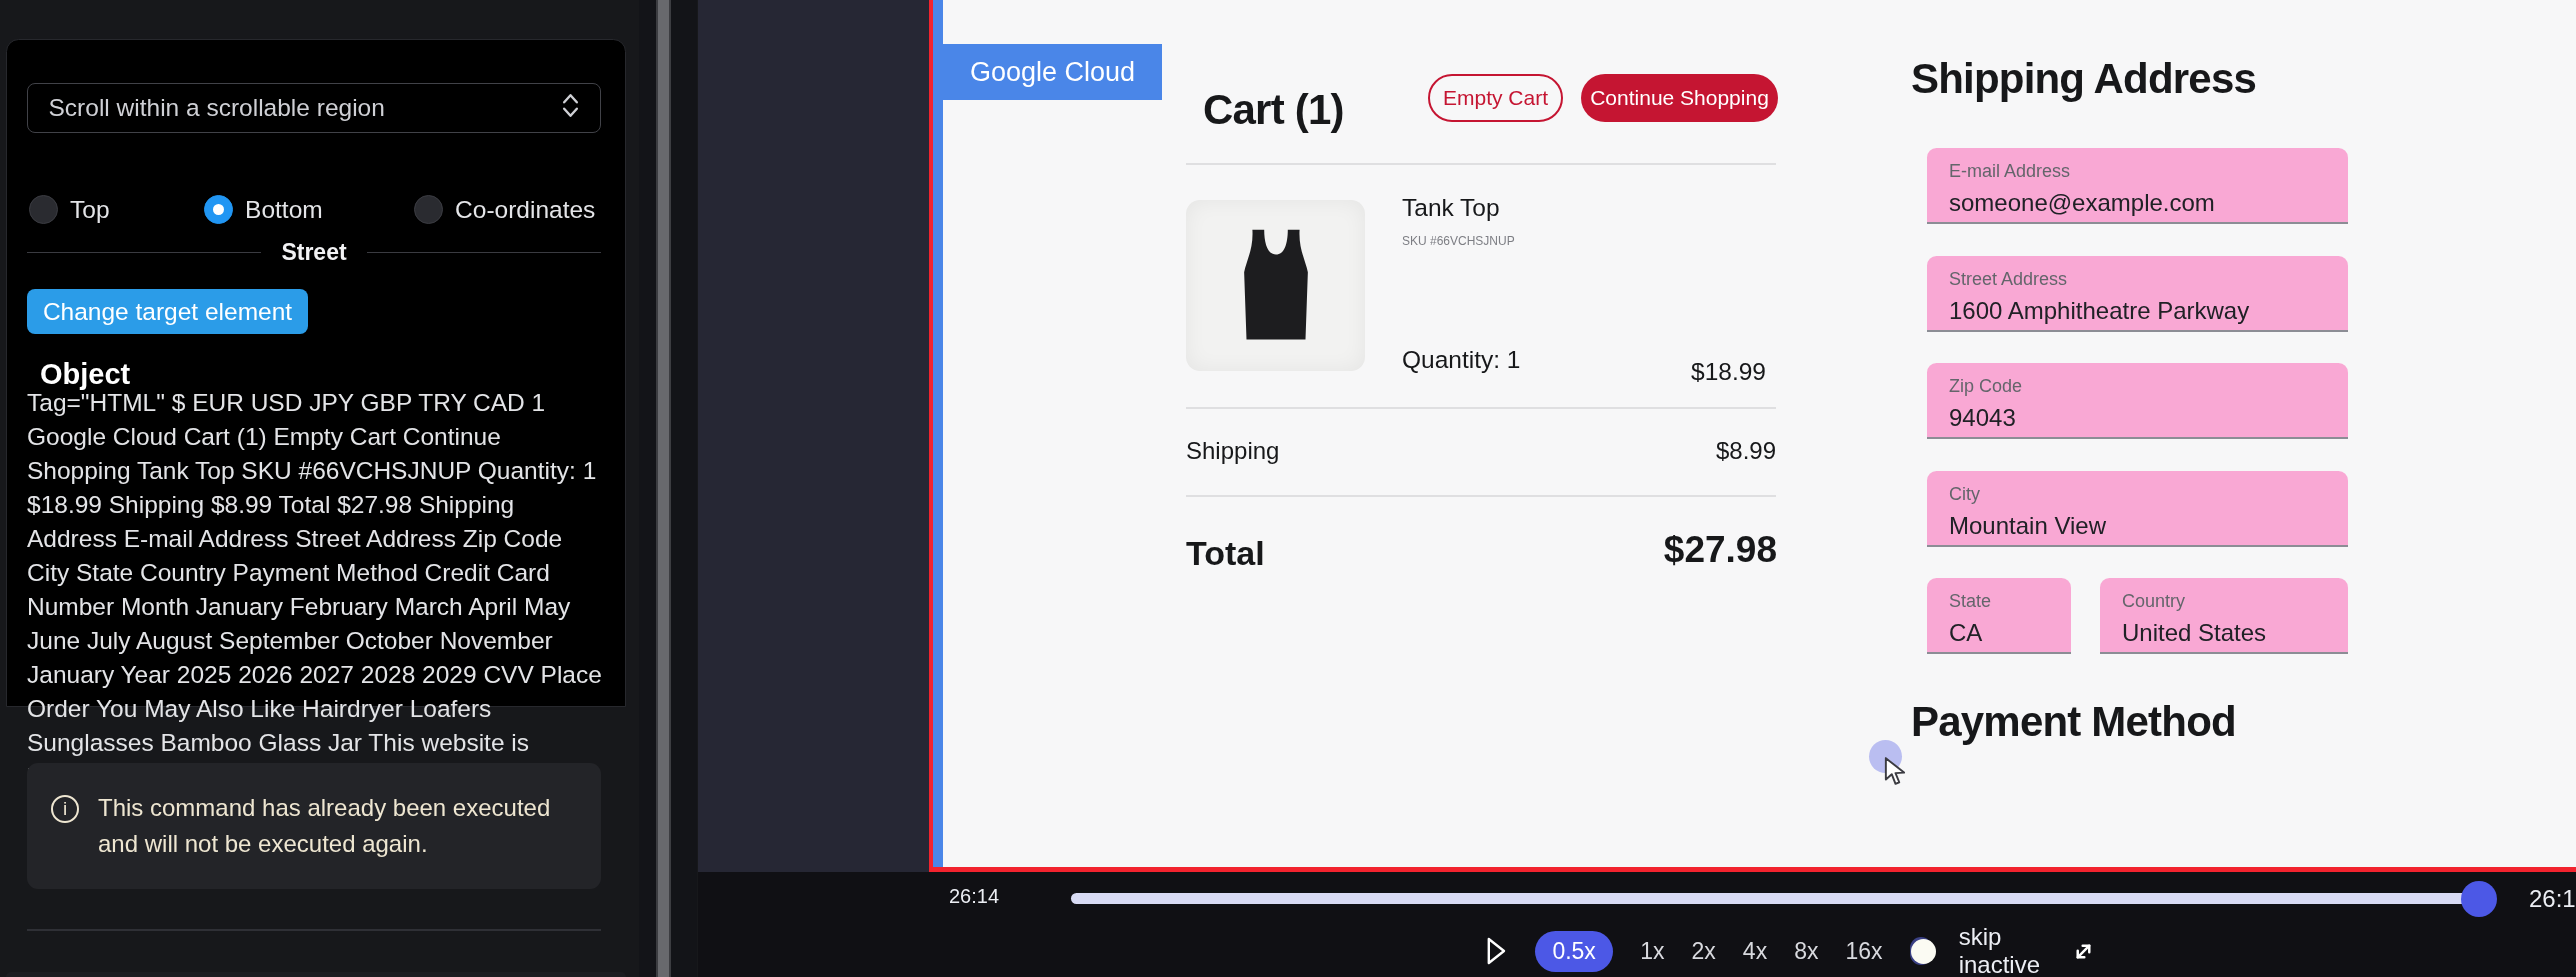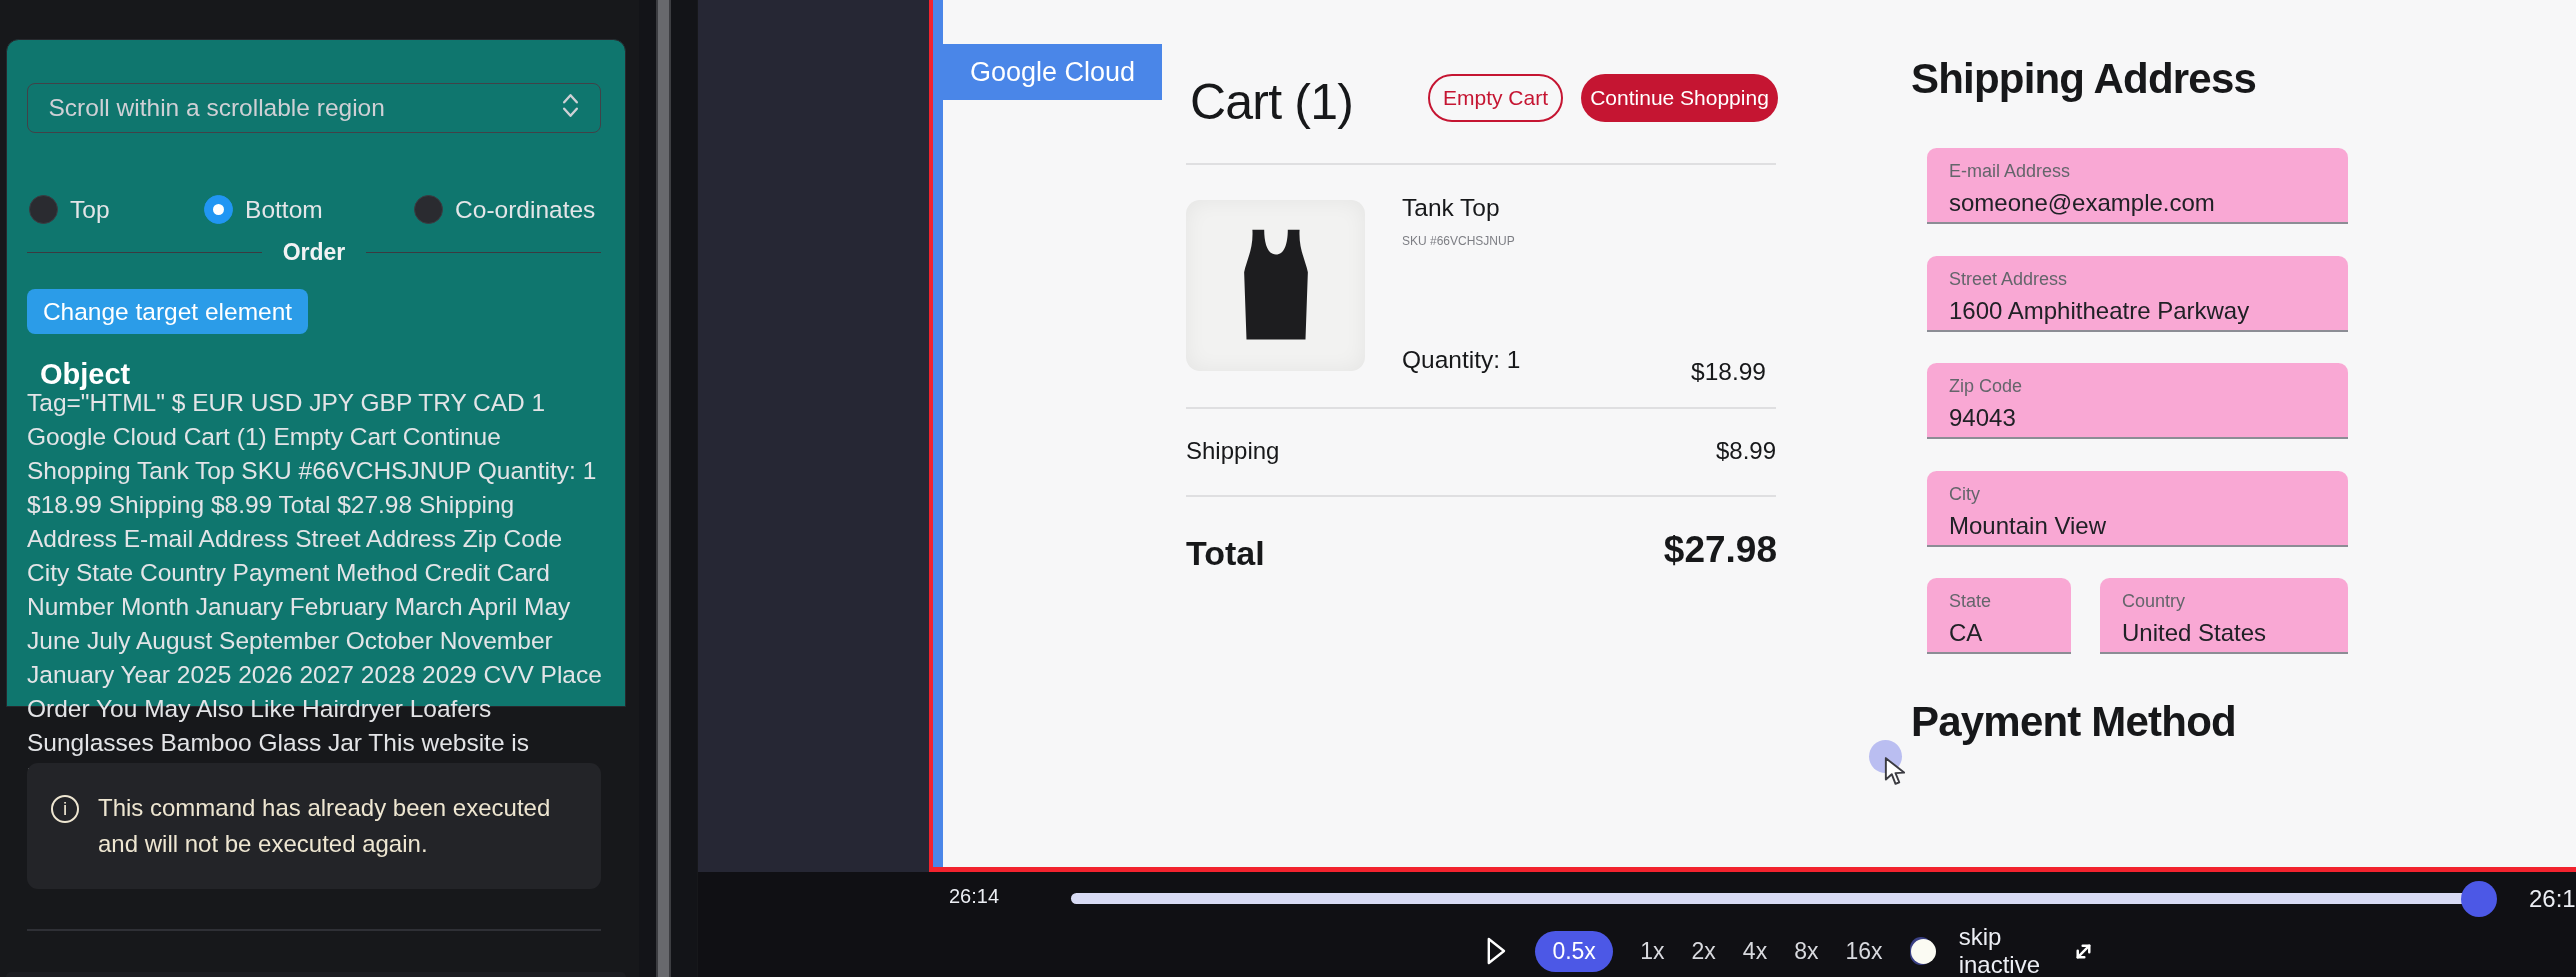--- a/index.html
+++ b/index.html
@@ -3,21 +3,21 @@
 <meta charset="utf-8">
 <style>
   html,body{margin:0;padding:0;background:#0e0f11;}
   *{box-sizing:border-box;}
   .stage{position:relative;width:2576px;height:977px;overflow:hidden;
          font-family:"Liberation Sans", sans-serif;background:#17181b;}
 
   
   .sidebar{position:absolute;left:0;top:0;width:639px;height:977px;background:#17181b;}
   .panel-card{position:absolute;left:5.5px;top:39px;width:620px;height:668px;
-              background:#0f766e;border:0.8px solid #27282d;border-radius:12.6px 12.6px 0 0;}
+              background:#000000;border:0.8px solid #27282d;border-radius:12.6px 12.6px 0 0;}
   .panel-card-next{position:absolute;left:5.5px;top:972px;width:620px;height:4.7px;
               background:#1c1d21;border-radius:8px 8px 0 0;}
   .select{position:absolute;left:20.5px;top:43px;width:574px;height:50px;
           border:1.6px solid #414248;border-radius:8px;display:flex;align-items:center;
           padding:0 20.5px;color:#cfd0d5;font-size:24.5px;cursor:pointer;}
   .select .sel-val{flex:1;}
   .radio-row{position:absolute;left:0;top:155px;width:620px;height:35px;}
   .radio{position:absolute;display:flex;align-items:center;gap:12.6px;color:#e4e5e8;font-size:24.5px;}
   .radio .dot{width:29px;height:29px;border-radius:50%;background:#2a2b30;border:1.6px solid #3b3c42;}
   .radio .dot.sel{background:#2196f3;border-color:#2196f3;position:relative;}
@@ -47,21 +47,21 @@
   
   .video-desktop{position:absolute;left:698px;top:0;width:1878px;height:872px;background:#262734;}
   .red-edge-v{position:absolute;left:929px;top:0;width:4px;height:872px;background:#f2232e;}
   .blue-edge{position:absolute;left:933px;top:0;width:10.3px;height:867px;background:#4a86e8;}
   .red-edge-h{position:absolute;left:929px;top:867px;width:1647px;height:5.5px;background:#f2232e;}
   .browser{position:absolute;left:943px;top:0;width:1633px;height:867px;background:#f7f7f8;overflow:hidden;}
 
   .brand-badge{position:absolute;left:0;top:44px;height:56px;background:#4a86e8;color:#fff;
         font-size:27px;display:flex;align-items:center;padding:0 27px;}
 
-  .cart-title{position:absolute;left:243px;top:69px;margin:4px;font-size:50px;font-weight:400;
+  .cart-title{position:absolute;left:243px;top:69px;margin:17px;font-size:42px;font-weight:700;
         color:#17181a;letter-spacing:-0.8px;}
   .btn-outline{position:absolute;left:485px;top:74px;width:135px;height:48px;border-radius:788px;
         border:2.4px solid #c51532;background:transparent;color:#c51532;font-size:21px;
         font-family:"Liberation Sans",sans-serif;cursor:pointer;}
   .btn-fill{position:absolute;left:638px;top:74px;width:197px;height:48px;border-radius:788px;
         border:none;background:#c51532;color:#fff;font-size:21px;
         font-family:"Liberation Sans",sans-serif;cursor:pointer;}
   .div1{position:absolute;left:243px;top:163px;width:590px;height:1.6px;background:#dfdfe1;}
   .prod-img{position:absolute;left:243px;top:200px;width:179px;height:171px;border-radius:14px;
         background:#f2f2f1;box-shadow:inset 0 0 22px rgba(0,0,0,0.06);display:flex;
@@ -134,21 +134,21 @@
           <span>Bottom</span>
         </label>
         <label class="radio" style="left:407px;">
           <span class="dot"></span>
           <span>Co-ordinates</span>
         </label>
       </div>
 
       <div class="target-divider">
         <span class="ln"></span>
-        <span class="tx">Order</span>
+        <span class="tx">Street</span>
         <span class="ln"></span>
       </div>
 
       <button class="change-btn">Change target element</button>
 
       <h3 class="obj-h">Object</h3>
 
       <p class="obj-p">Tag="HTML" $ EUR USD JPY GBP TRY CAD 1 Google Cloud Cart (1) Empty Cart Continue Shopping Tank Top SKU #66VCHSJNUP Quantity: 1 $18.99 Shipping $8.99 Total $27.98 Shipping Address E-mail Address Street Address Zip Code City State Country Payment Method Credit Card Number Month January February March April May June July August September October November January Year 2025 2026 2027 2028 2029 CVV Place Order You May Also Like Hairdryer Loafers Sunglasses Bamboo Glass Jar This website is hosted for d...</p>
 
       <div class="info-box">

